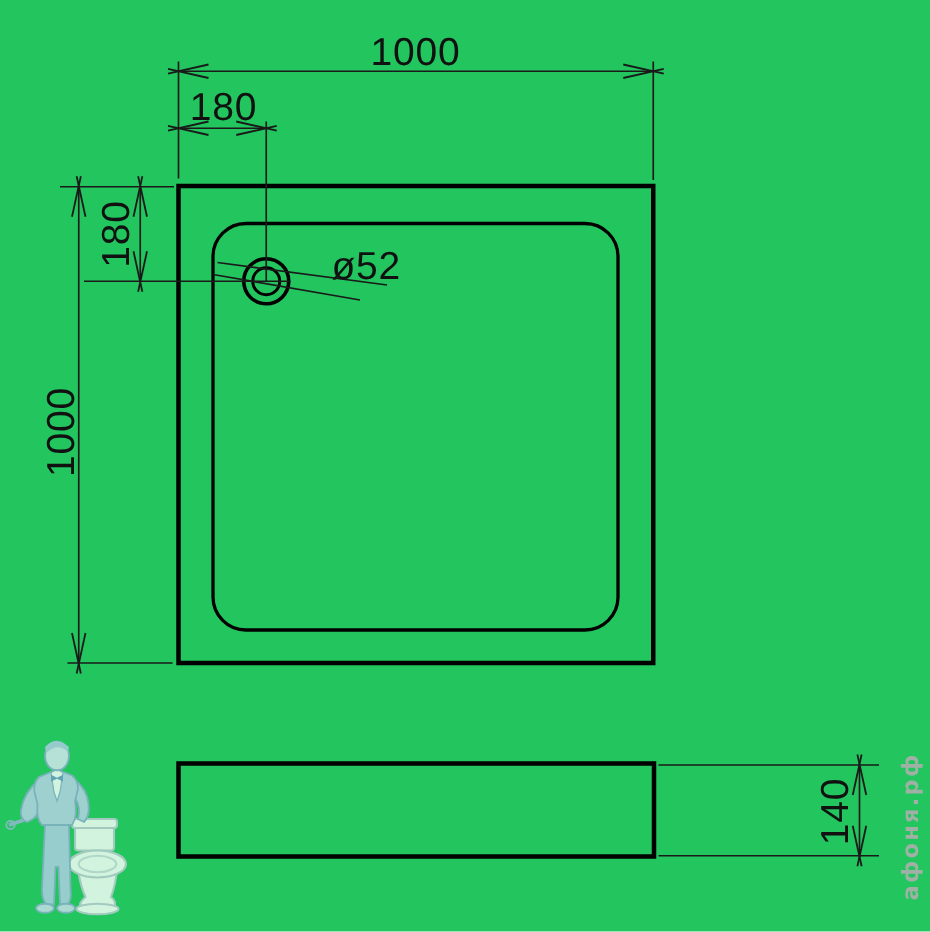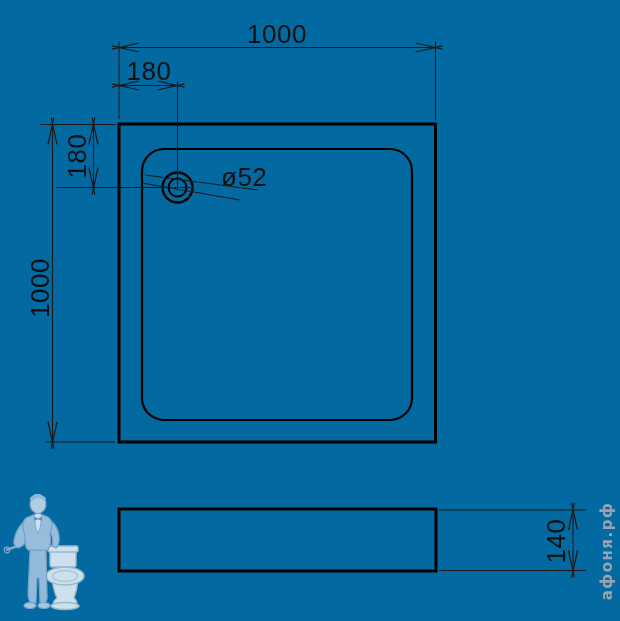--- a/index.html
+++ b/index.html
@@ -1,19 +1,19 @@
 <!DOCTYPE html>
 <html><head>
 <meta charset="utf-8">
 <style>
   html,body{margin:0;padding:0;background:#ffffff;}
   .canvas{
     position:relative;
     width:620px;height:621px;
-    background:#0369a1;
+    background:#22c55e;
     font-family:"Liberation Sans", sans-serif;
     overflow:hidden;
   }
   svg{display:block;}
   .outline{fill:none;stroke:#000000;}
   .thin{stroke:#1a1a1a;stroke-width:1.1;fill:none;}
   .arrow{stroke:#1a1a1a;stroke-width:1.2;fill:none;}
   .dimtext{
     font-family:"Liberation Sans", sans-serif;
     font-size:26px;

